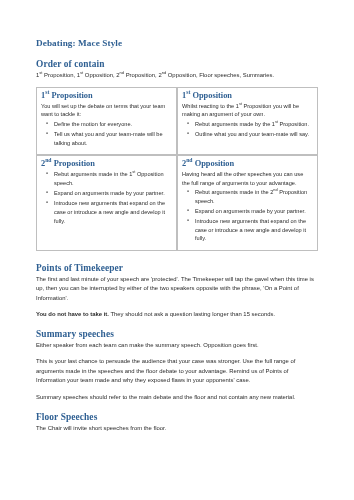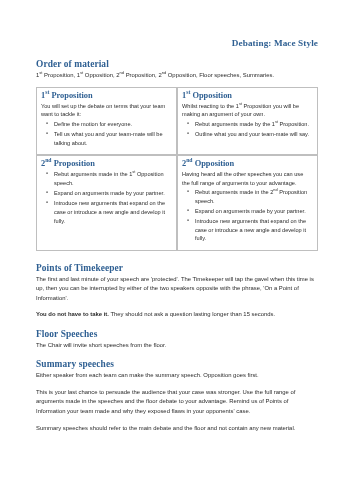--- a/index.html
+++ b/index.html
@@ -15,21 +15,21 @@
     overflow: hidden;
   }
   .page {
     box-sizing: border-box;
     width: 354px;
     height: 500px;
     padding: 38px 36px 10px 36px;
     position: relative;
   }
   .doc-title {
-    text-align: right;
+    text-align: left;
     font-family: "Liberation Serif", serif;
     font-weight: bold;
     font-size: 9.2px;
     color: #2e5f92;
     letter-spacing: .1px;
     margin: 0 0 11px 0;
   }
   .h2 {
     font-family: "Liberation Serif", serif;
     font-weight: bold;
@@ -117,21 +117,21 @@
   }
 </style>
 </head>
 <body>
 
 <div class="page">
 
   <div class="doc-title">Debating: Mace Style</div>
 
   <div>
-    <div class="h2">Order of material</div>
+    <div class="h2">Order of contain</div>
     <p class="body-text tight">1<sup>st</sup> Proposition, 1<sup>st</sup> Opposition, 2<sup>nd</sup> Proposition, 2<sup>nd</sup> Opposition, Floor speeches, Summaries.</p>
   </div>
 
   <table class="speech-table">
     <tbody>
       <tr>
         <td class="col-left">
           <div class="cell-title"><span>1</span><sup>st</sup><span> Proposition</span></div>
           <p class="cell-intro">You will set up the debate on terms that your team want to tackle it:</p>
           <ul class="cell-list">
@@ -170,24 +170,24 @@
     </tbody>
   </table>
 
   <div class="section">
     <div class="h2">Points of Timekeeper</div>
     <p class="body-text para">The first and last minute of your speech are 'protected'. The Timekeeper will tap the gavel when this time is up, then you can be interrupted by either of the two speakers opposite with the phrase, 'On a Point of Information'.</p>
     <p class="body-text tight"><b>You do not have to take it.</b><span> They should not ask a question lasting longer than 15 seconds.</span></p>
   </div>
 
   <div class="section-tight">
-    <div class="h2">Floor Speeches</div>
-    <p class="body-text tight">The Chair will invite short speeches from the floor.</p>
-  </div>
-
-  <div class="section-tight">
     <div class="h2">Summary speeches</div>
     <p class="body-text para">Either speaker from each team can make the summary speech. Opposition goes first.</p>
     <p class="body-text para">This is your last chance to persuade the audience that your case was stronger. Use the full range of arguments made in the speeches and the floor debate to your advantage. Remind us of Points of Information your team made and why they exposed flaws in your opponents' case.</p>
     <p class="body-text">Summary speeches should refer to the main debate and the floor and not contain any new material.</p>
   </div>
 
+  <div class="section-tight">
+    <div class="h2">Floor Speeches</div>
+    <p class="body-text tight">The Chair will invite short speeches from the floor.</p>
+  </div>
+
 </div>
 
 </body></html>

